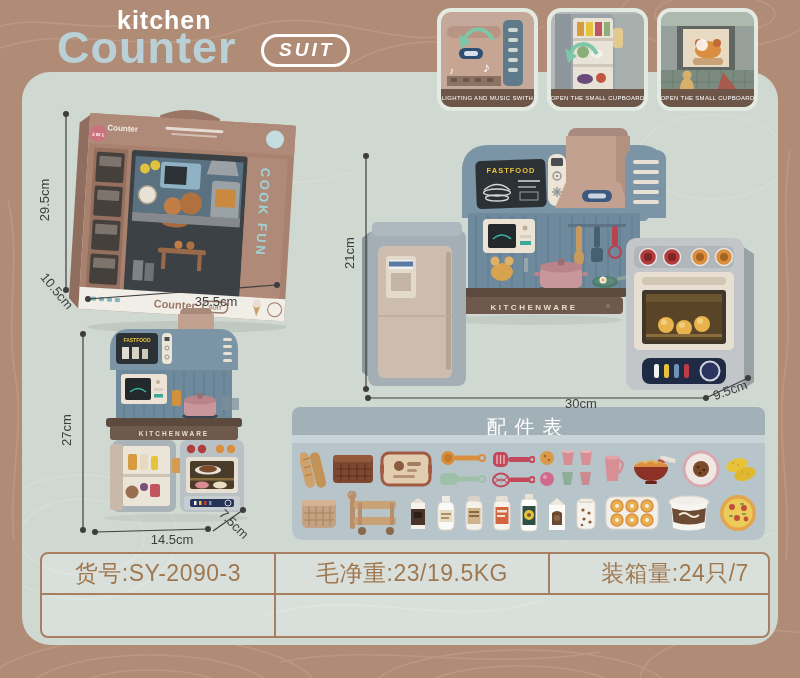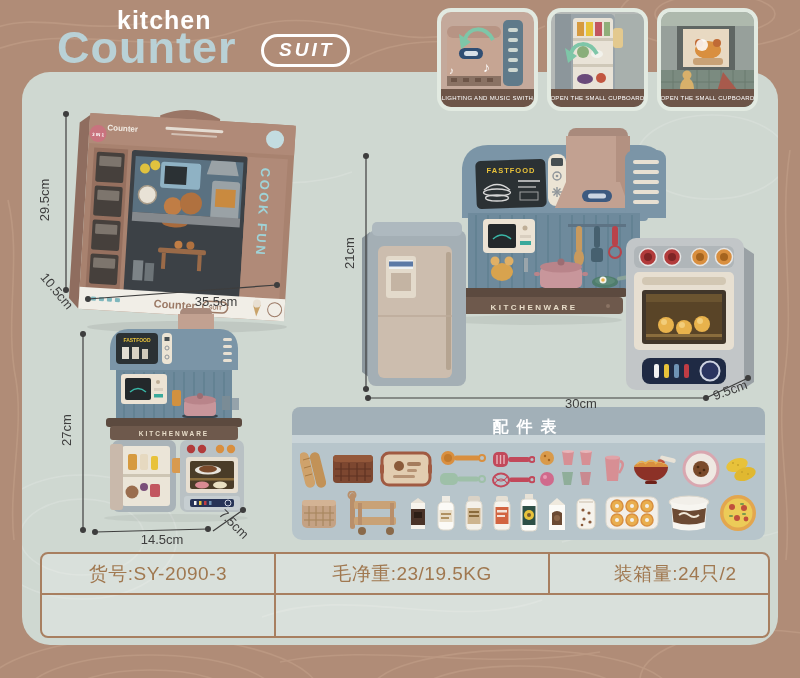--- a/index.html
+++ b/index.html
@@ -23,33 +23,33 @@
   .callout{position:absolute;top:8px;width:101px;height:103px;background:#e2eae1;border-radius:14px;padding:4px;}
   .callout svg{display:block;width:93px;height:95px;border-radius:10px;}
   .callout-caption{position:absolute;left:4px;right:4px;bottom:4px;height:18px;background:#6d5548;border-radius:0 0 10px 10px;
     color:#fff;font-size:6px;letter-spacing:.3px;display:flex;align-items:center;justify-content:center;white-space:nowrap;}
 
   
   .dim{position:absolute;font-size:13px;color:#3e3e3e;white-space:nowrap;z-index:6;}
 
   
   .acc-header{position:absolute;left:292px;top:407px;width:473px;height:40px;background:#a2b0b8;border-radius:8px 8px 0 0;
-    display:flex;align-items:center;justify-content:center;color:#fff;font-size:16px;font-weight:bold;letter-spacing:8px;z-index:5;}
+    display:flex;align-items:center;justify-content:center;color:#fff;font-size:20px;font-weight:normal;letter-spacing:8px;z-index:5;}
   .acc-strip{position:absolute;left:292px;top:435px;width:473px;height:8px;background:#c9d4d8;z-index:5;}
   .acc-panel{position:absolute;left:292px;top:443px;width:473px;height:97px;background:#b7c5cb;border-radius:0 0 10px 10px;
     display:flex;flex-direction:column;justify-content:space-evenly;padding:3px 8px;z-index:5;}
   .acc-row{display:flex;align-items:center;justify-content:space-between;}
   .acc-row svg{display:block;}
 
   
   .spec-table{position:absolute;left:40px;top:552px;width:730px;height:86px;display:grid;
     grid-template-columns:32.2% 37.8% 30%;grid-template-rows:1fr 1fr;border:2px solid #a87f60;border-radius:8px;
     background:rgba(255,255,255,.22);overflow:hidden;z-index:6;}
   .spec-cell{border-right:2px solid #a87f60;border-bottom:2px solid #a87f60;display:flex;align-items:center;justify-content:center;
-    font-size:19px;color:#a07850;letter-spacing:.5px;}
+    font-size:23px;color:#a07850;letter-spacing:.5px;}
   .spec-cell:nth-child(3n){border-right:none;padding-left:32px;}
   .spec-cell:nth-child(n+4){border-bottom:none;}
 </style>
 </head>
 <body>
 
 <div class="stage">
 
   <svg class="abs" style="left:0;top:0;z-index:0" width="800" height="678" viewBox="0 0 800 678">
     <g fill="none" stroke="#c5a28b" stroke-width="1.6" opacity=".55">
@@ -514,21 +514,21 @@
         <circle cx="706" cy="398" r="2.4"></circle>
       <line x1="706" y1="398" x2="748" y2="378"></line>
         <circle cx="748" cy="378" r="2.4"></circle>
     </g>
   </svg>
 
   <div class="dim" style="left:44px;top:200px;transform:translate(-50%,-50%) rotate(-90deg)">29.5cm</div>
   <div class="dim" style="left:57px;top:291px;transform:translate(-50%,-50%) rotate(50deg)">10.5cm</div>
   <div class="dim" style="left:216px;top:301px;transform:translate(-50%,-50%)">35.5cm</div>
   <div class="dim" style="left:66px;top:430px;transform:translate(-50%,-50%) rotate(-90deg)">27cm</div>
-  <div class="dim" style="left:162px;top:539px;transform:translate(-50%,-50%)">14.5cm</div>
+  <div class="dim" style="left:172px;top:539px;transform:translate(-50%,-50%)">14.5cm</div>
   <div class="dim" style="left:234px;top:524px;transform:translate(-50%,-50%) rotate(45deg)">7.5cm</div>
   <div class="dim" style="left:349px;top:253px;transform:translate(-50%,-50%) rotate(-90deg)">21cm</div>
   <div class="dim" style="left:581px;top:403px;transform:translate(-50%,-50%)">30cm</div>
   <div class="dim" style="left:730px;top:390px;transform:translate(-50%,-50%) rotate(-20deg)">9.5cm</div>
 
   <div class="acc-header">配件表</div>
   <div class="acc-strip"></div>
   <div class="acc-panel">
     <div class="acc-row">
       <svg width="26" height="42" viewBox="0 0 26 42">
@@ -741,17 +741,17 @@
             <rect x="21" y="9" width="4" height="2" rx="1"></rect>
             <rect x="23" y="19" width="4" height="2" rx="1"></rect>
           </g>
       </svg>
     </div>
   </div>
 
   <div class="spec-table">
     <div class="spec-cell">货号:SY-2090-3</div>
     <div class="spec-cell">毛净重:23/19.5KG</div>
-    <div class="spec-cell">装箱量:24只/2</div>
+    <div class="spec-cell">装箱量:24只/7</div>
     <div class="spec-cell"></div>
   </div>
 
 </div>
 
 </body></html>

